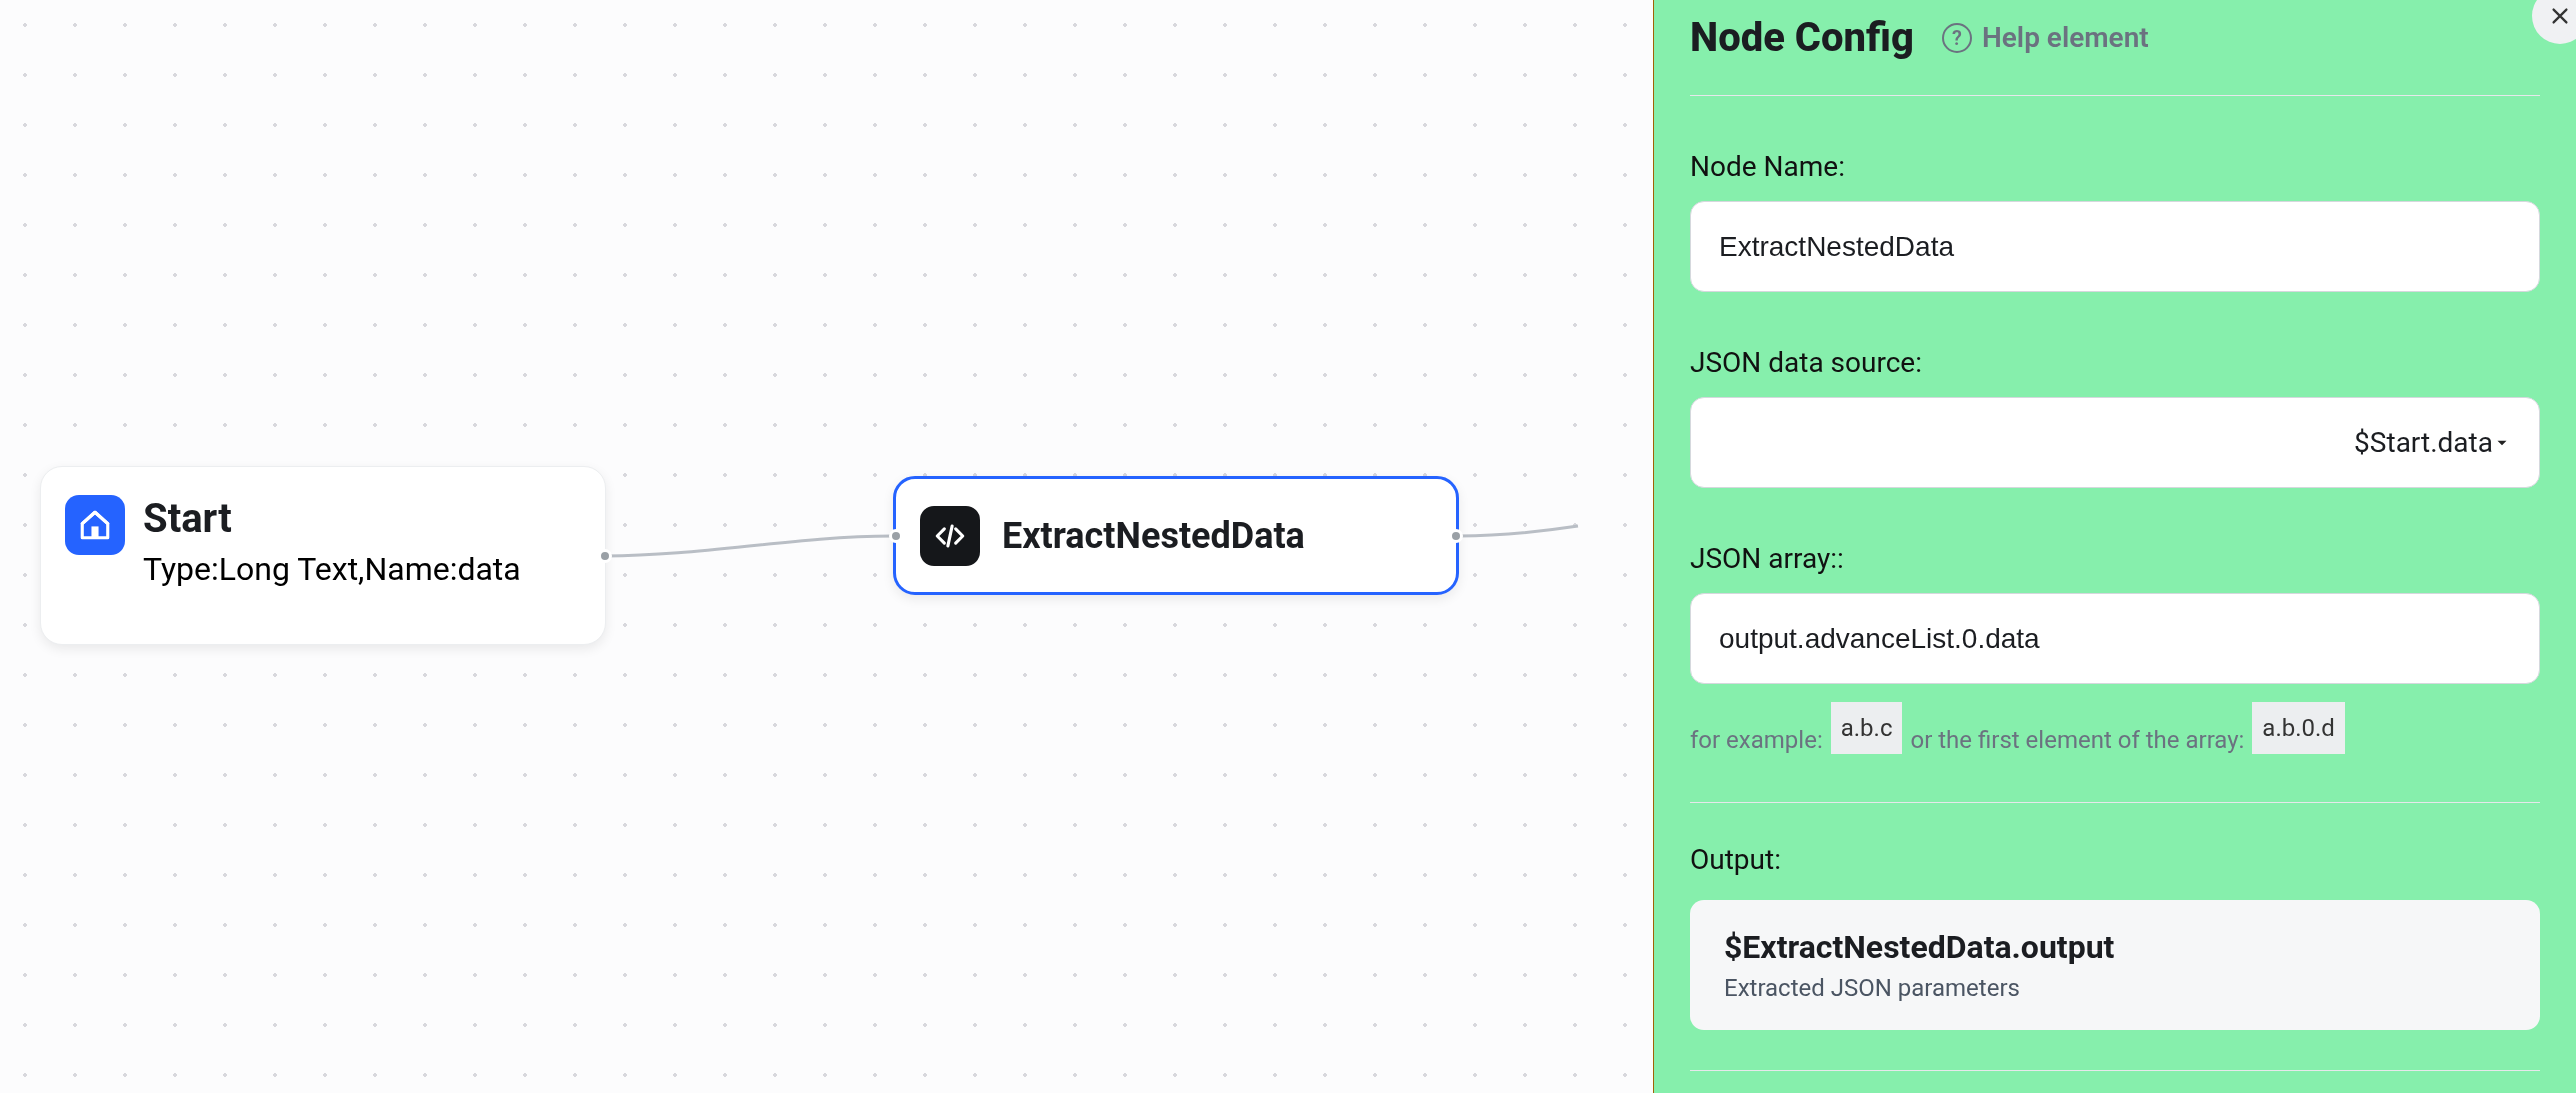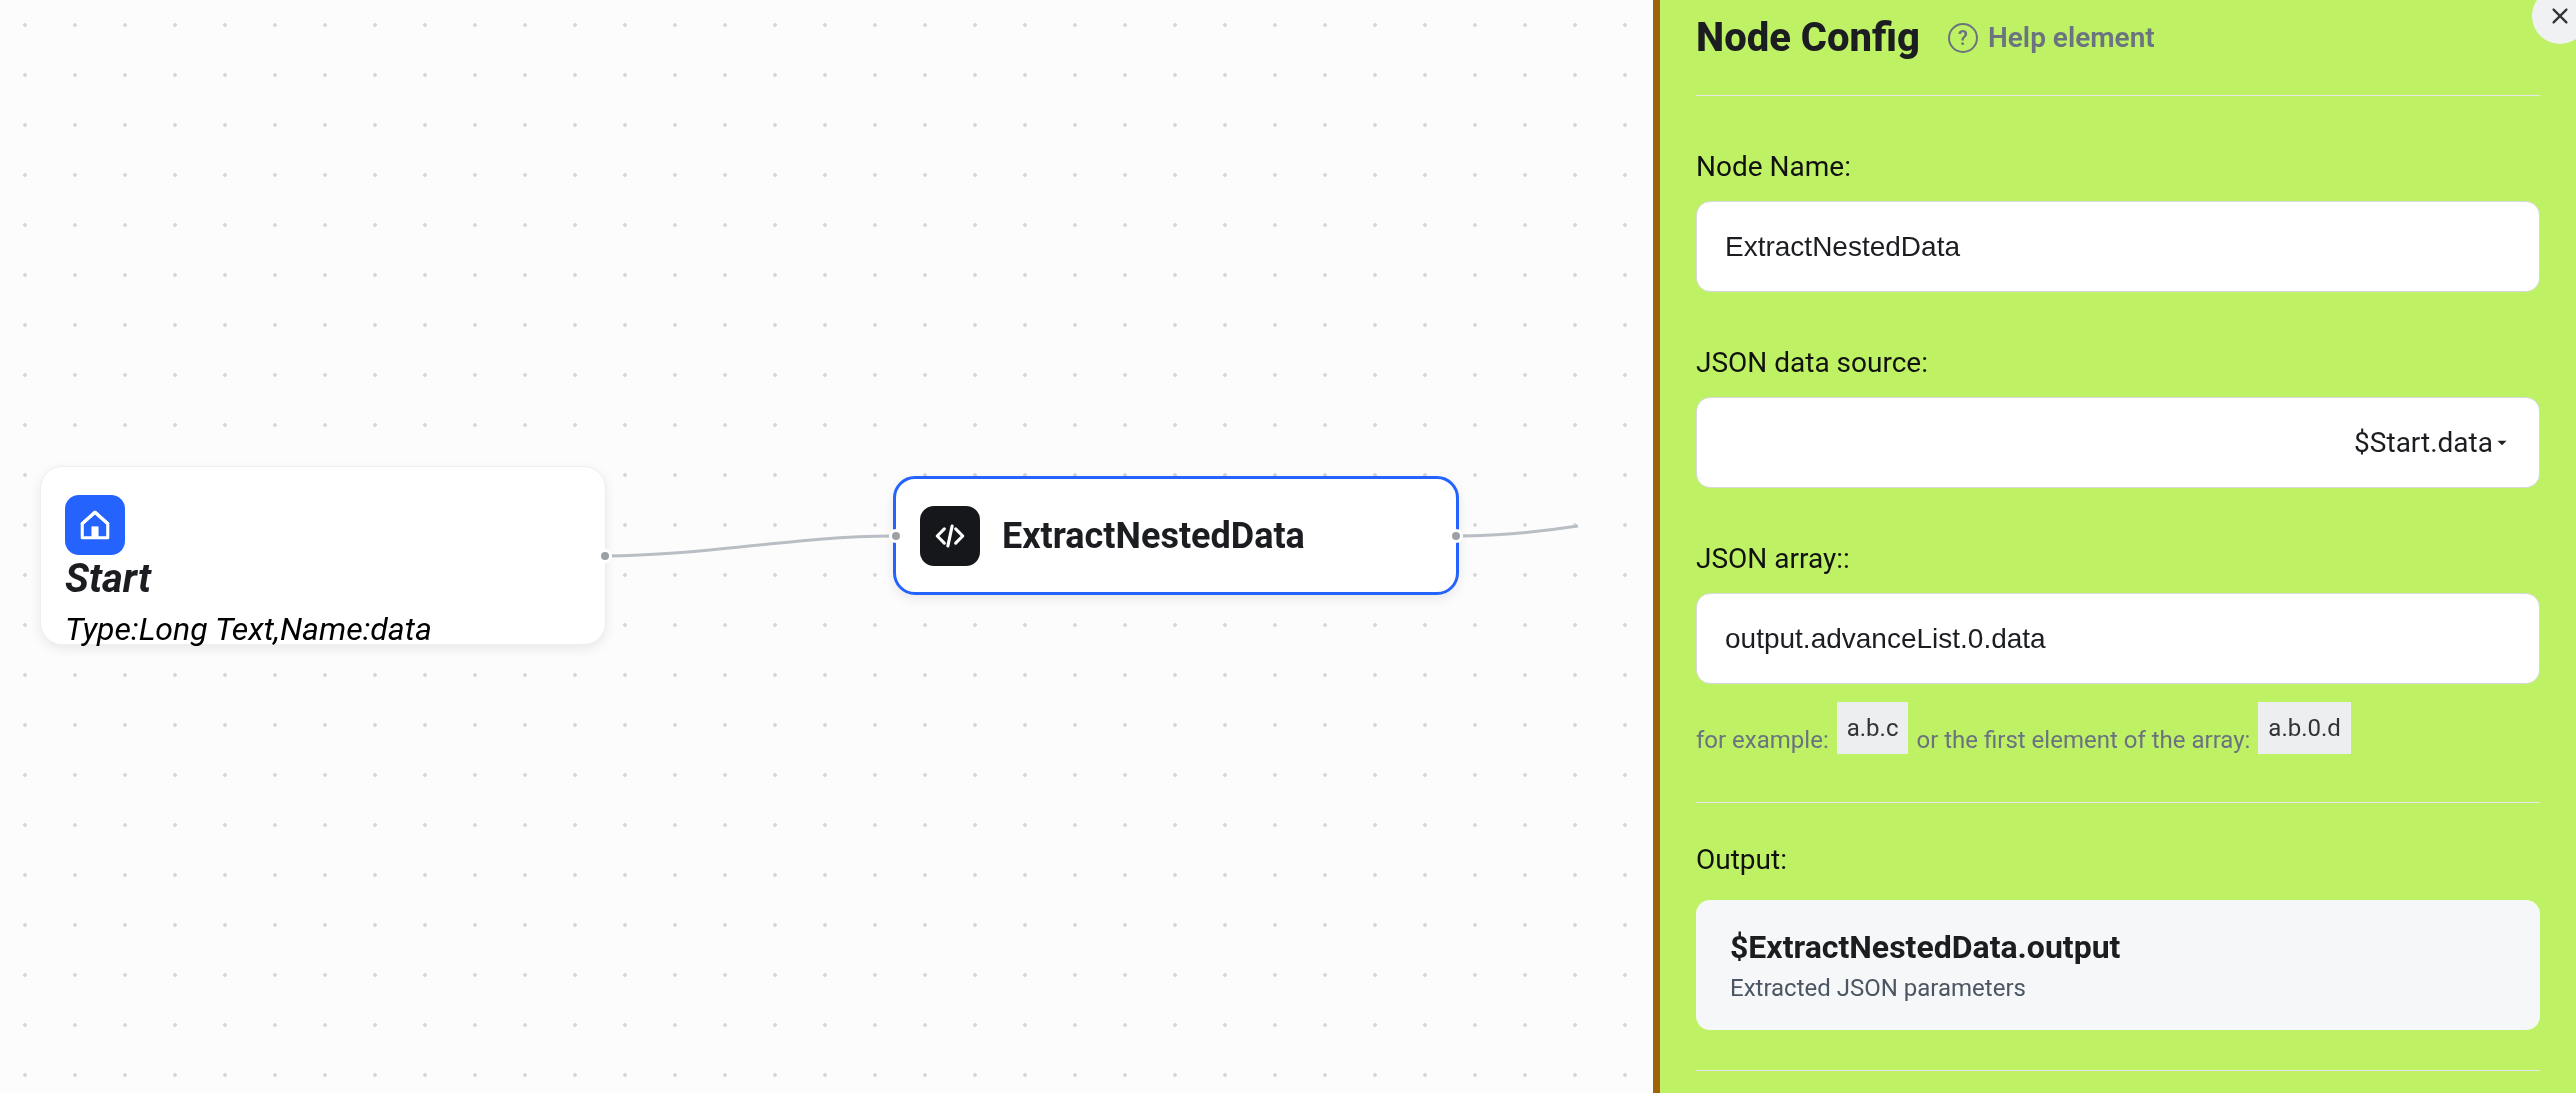--- a/index.html
+++ b/index.html
@@ -30,38 +30,38 @@
     position: absolute;
     width: 14px; height: 14px;
     border-radius: 50%;
     background: #9aa0a6;
     border: 3px solid #fff;
     top: 50%; transform: translateY(-50%);
   }
   .node .port.right { right: -7px; }
   .node .port.left  { left: -7px; }
 
-  .node.start { left: 40px; top: 466px; width: 566px; height: 179px; flex-direction: column; align-items: flex-start; padding-top: 28px; border: 1px solid #eceef0; font-style: italic; }
+  .node.start { left: 40px; top: 466px; width: 566px; height: 179px; flex-direction: row; align-items: flex-start; padding-top: 28px; border: 1px solid #eceef0; }
   .node.start .icon-wrap { width: 60px; height: 60px; border-radius: 14px; background:#2563ff; display:flex; align-items:center; justify-content:center; flex-shrink:0; margin-right:18px; }
   .node.start .texts { display:flex; flex-direction:column; gap:8px; }
   .node.start .title { font-size: 40px; font-weight: 700; color:#1b1d21; }
   .node.start .subtitle { font-size: 32px; color:#000000; }
 
   .node.extract { left: 893px; top: 476px; width: 566px; height: 119px; border: 3px solid #2563ff; }
   .node.extract .icon-wrap { width: 60px; height: 60px; border-radius: 14px; background:#15171a; display:flex; align-items:center; justify-content:center; flex-shrink:0; margin-right:22px; }
   .node.extract .title { font-size: 36px; font-weight: 700; color:#1b1d21; }
 
   .edge { position:absolute; overflow:visible; pointer-events:none; }
 
   
   .panel {
     flex: 0 0 923px;
     height: 100%;
-    background: #bef264;
-    border-left: 7px solid #a16207;
+    background: #86efac;
+    border-left: 1px solid #a16207;
     padding: 8px 36px 40px 36px;
     position: relative;
     overflow-y: auto;
   }
   .panel .close-btn {
     position: absolute;
     top: -12px; right: -12px;
     width: 56px; height: 56px;
     border-radius: 50%;
     background: #f0f1f3;

